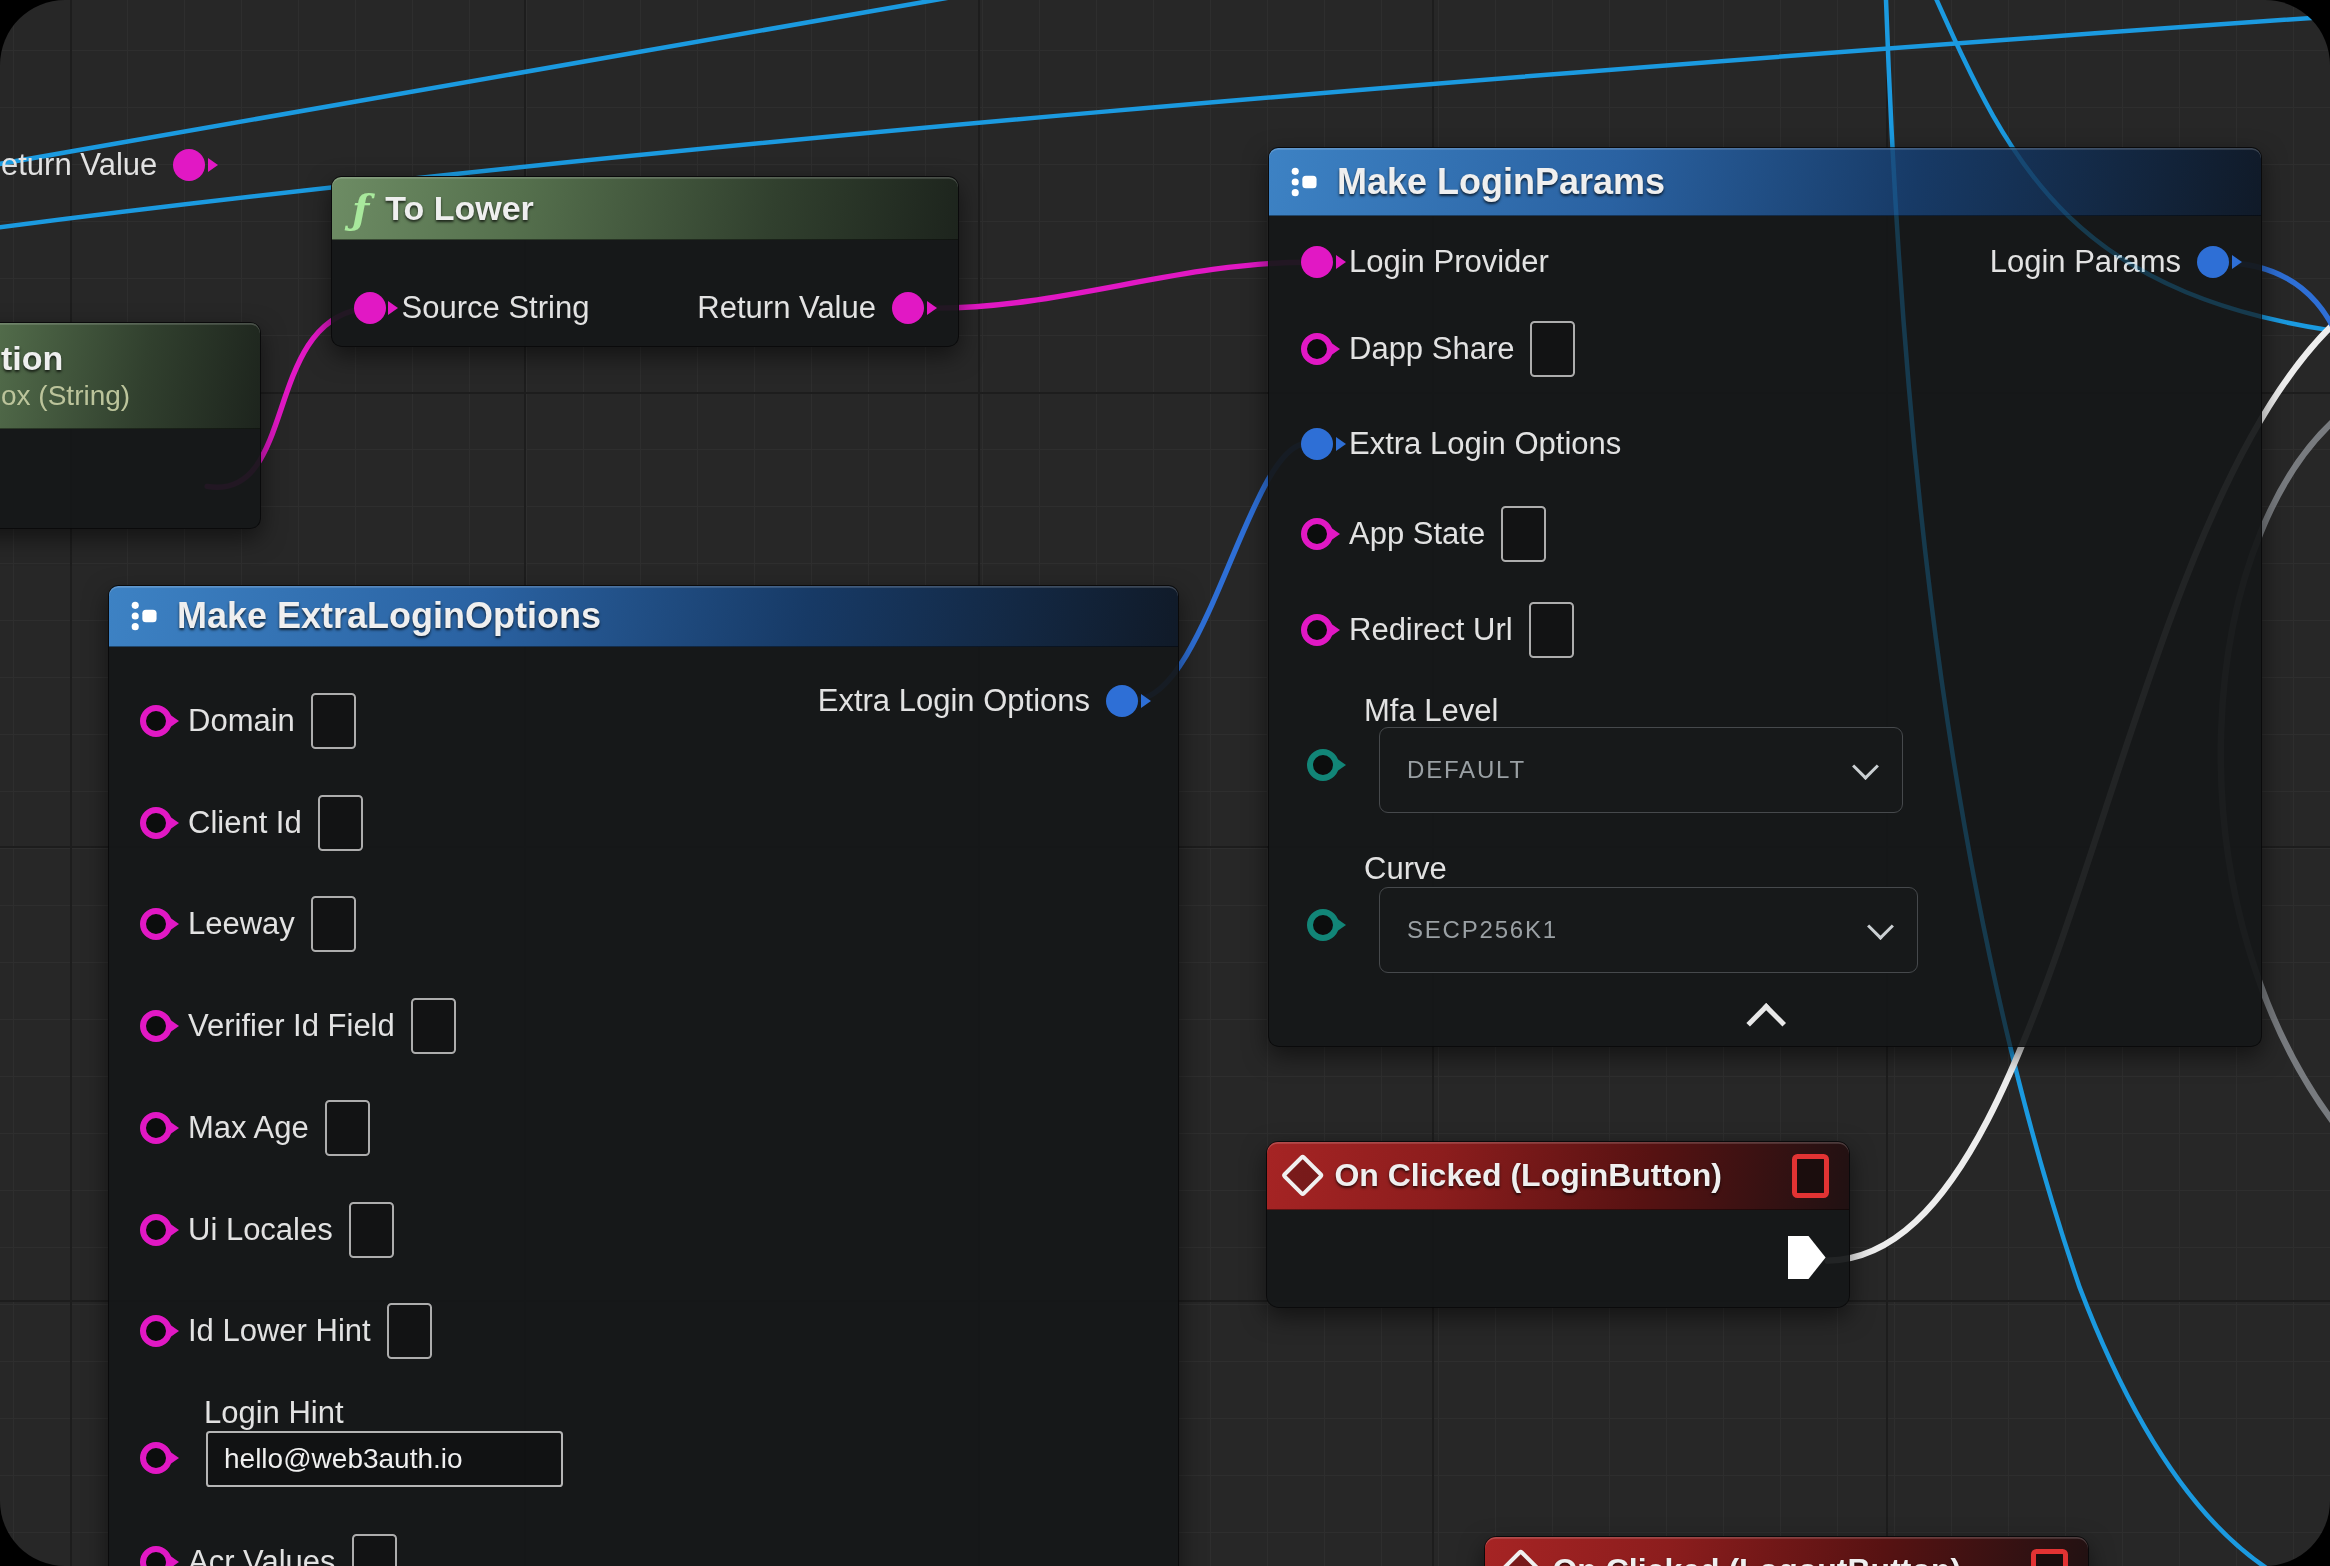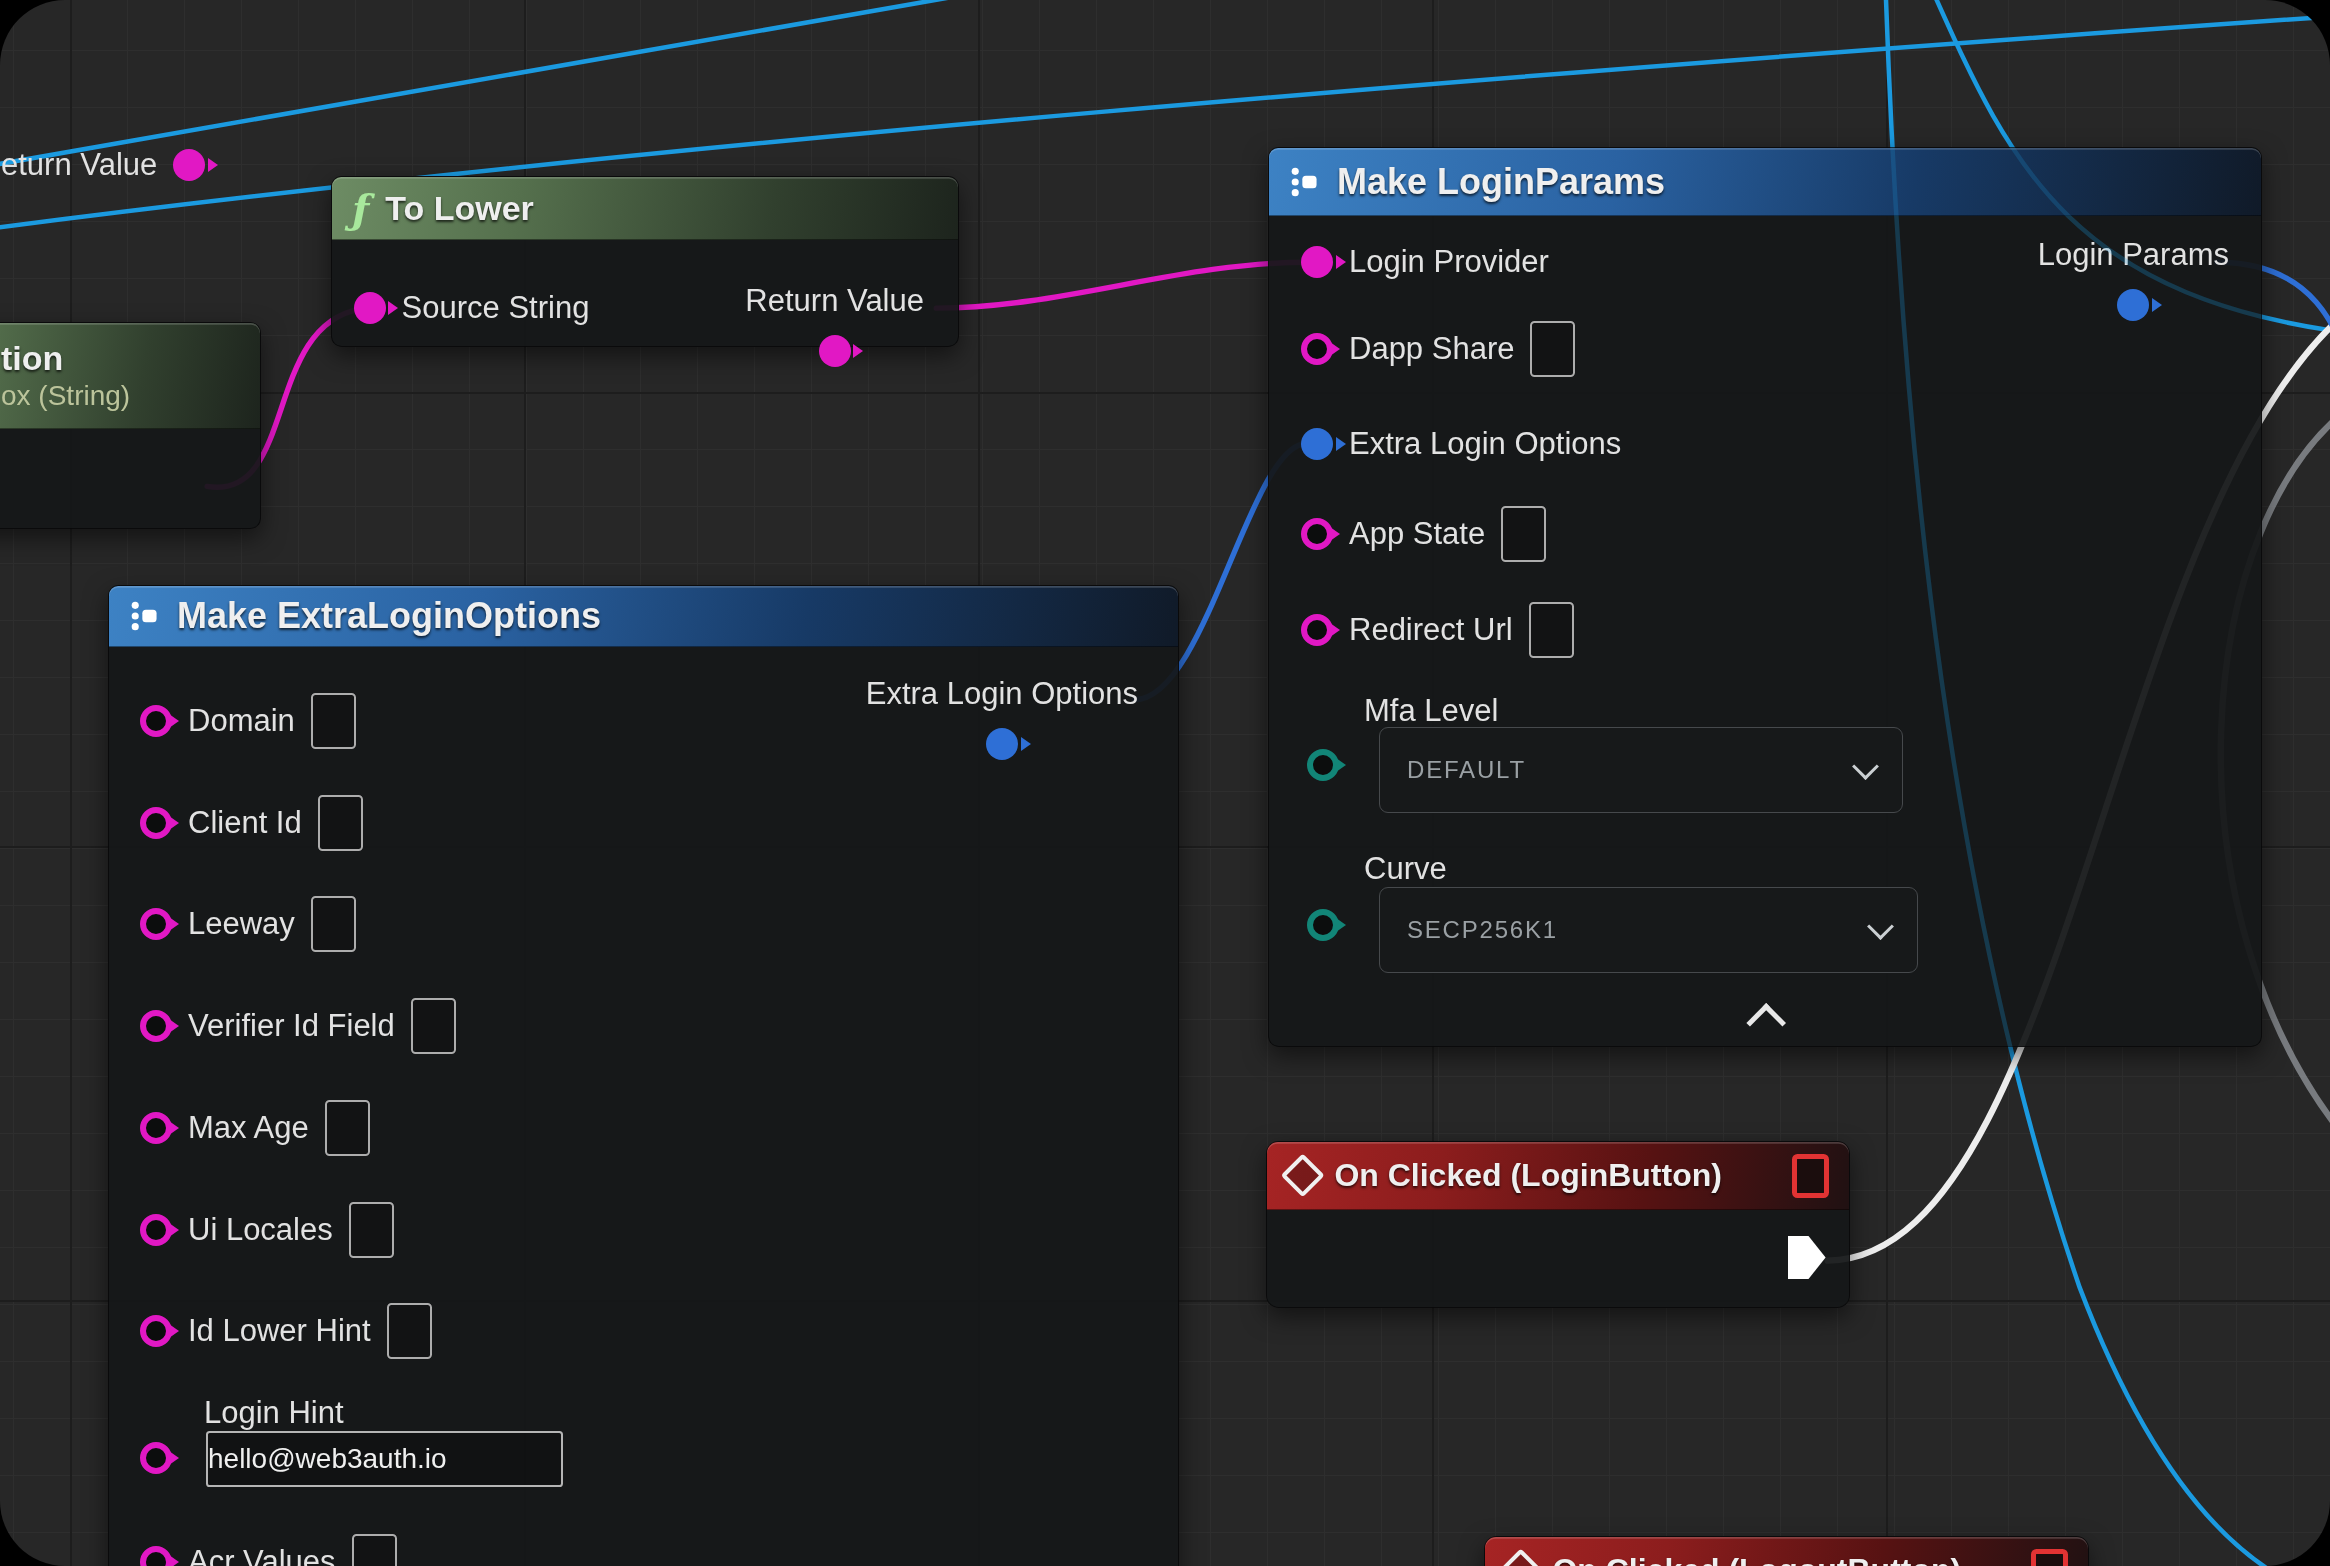--- a/index.html
+++ b/index.html
@@ -20,30 +20,30 @@
     border-radius:10.8px;box-shadow:0 9px 23.4px rgba(0,0,0,.5);box-sizing:border-box}
   .nhead{position:absolute;left:0;top:0;right:0;display:flex;align-items:center;gap:16px;
     border-radius:9px 9px 0 0;box-shadow:inset 0 1.8px 0 rgba(255,255,255,.18);
     border-bottom:1.8px solid rgba(0,0,0,.45);padding:0 20px;box-sizing:border-box}
   .nhead.green{background:linear-gradient(100deg,#6d8c64 0%,#55704d 30%,#31402e 70%,#1d241d 100%)}
   .nhead.blue{background:linear-gradient(100deg,#3d82c4 0%,#2a62a2 35%,#173a66 65%,#101a28 100%)}
   .nhead.red{background:linear-gradient(100deg,#a62424 0%,#8c1d1d 30%,#571212 65%,#201112 100%)}
   .ntitle{font-weight:bold;color:#efefef;text-shadow:0 1.8px 2.7px rgba(0,0,0,.7);white-space:nowrap}
   .nsub{color:#bcc49b;white-space:nowrap}
   .prow{position:absolute;display:flex;align-items:center;gap:16px;height:50px;white-space:nowrap}
-  .prow.out{flex-direction:column}
+  .prow.out{flex-direction:row}
   .plabel{font-size:31px;color:#e2e2e2}
   .pin{width:32px;height:32px;border-radius:50%;position:relative;flex:none;box-sizing:border-box}
   .pin.solid{background:var(--c)}
   .pin.hollow{border:6.3px solid var(--c);background:rgba(8,8,8,.65)}
   .pin::after{content:"";position:absolute;left:100%;top:50%;transform:translateY(-50%);margin-left:2.7px;
     border-left:10px solid var(--c);border-top:7.2px solid transparent;border-bottom:7.2px solid transparent}
   .ibox{width:41px;height:52px;border:2.7px solid #adadad;border-radius:4.5px;background:rgba(0,0,0,.18);flex:none}
   .tbox{position:absolute;border:2.7px solid #b5b5b5;border-radius:3.6px;background:rgba(0,0,0,.22);
-    display:flex;align-items:center;color:#f0f0f0;font-size:28px;box-sizing:border-box}
+    display:flex;align-items:center;padding-left:16px;color:#f0f0f0;font-size:28px;box-sizing:border-box}
   .dd{position:absolute;background:#17191a;border:1.8px solid #46494c;border-radius:9px;
     display:flex;align-items:center;justify-content:space-between;padding:0 27px;box-sizing:border-box}
   .ddval{color:#9aa0a4;font-size:24px;letter-spacing:1.8px}
   .chev{width:16px;height:16px;border-right:3.6px solid #cbd0d3;border-bottom:3.6px solid #cbd0d3;
     transform:rotate(45deg);margin-top:-7.2px;flex:none}
   .collapse{position:absolute;width:23.4px;height:23.4px;border-left:5.4px solid #e8e8e8;border-top:5.4px solid #e8e8e8;
     transform:rotate(45deg)}
   .fnicon{font-family:"DejaVu Serif",serif;font-style:italic;font-weight:bold;font-size:40px;color:#a8e89c;flex:none}
   .diamond{width:23.4px;height:23.4px;border:4.5px solid #f0f0f0;transform:rotate(45deg);border-radius:3.6px;flex:none;
     background:rgba(30,10,10,.3)}

